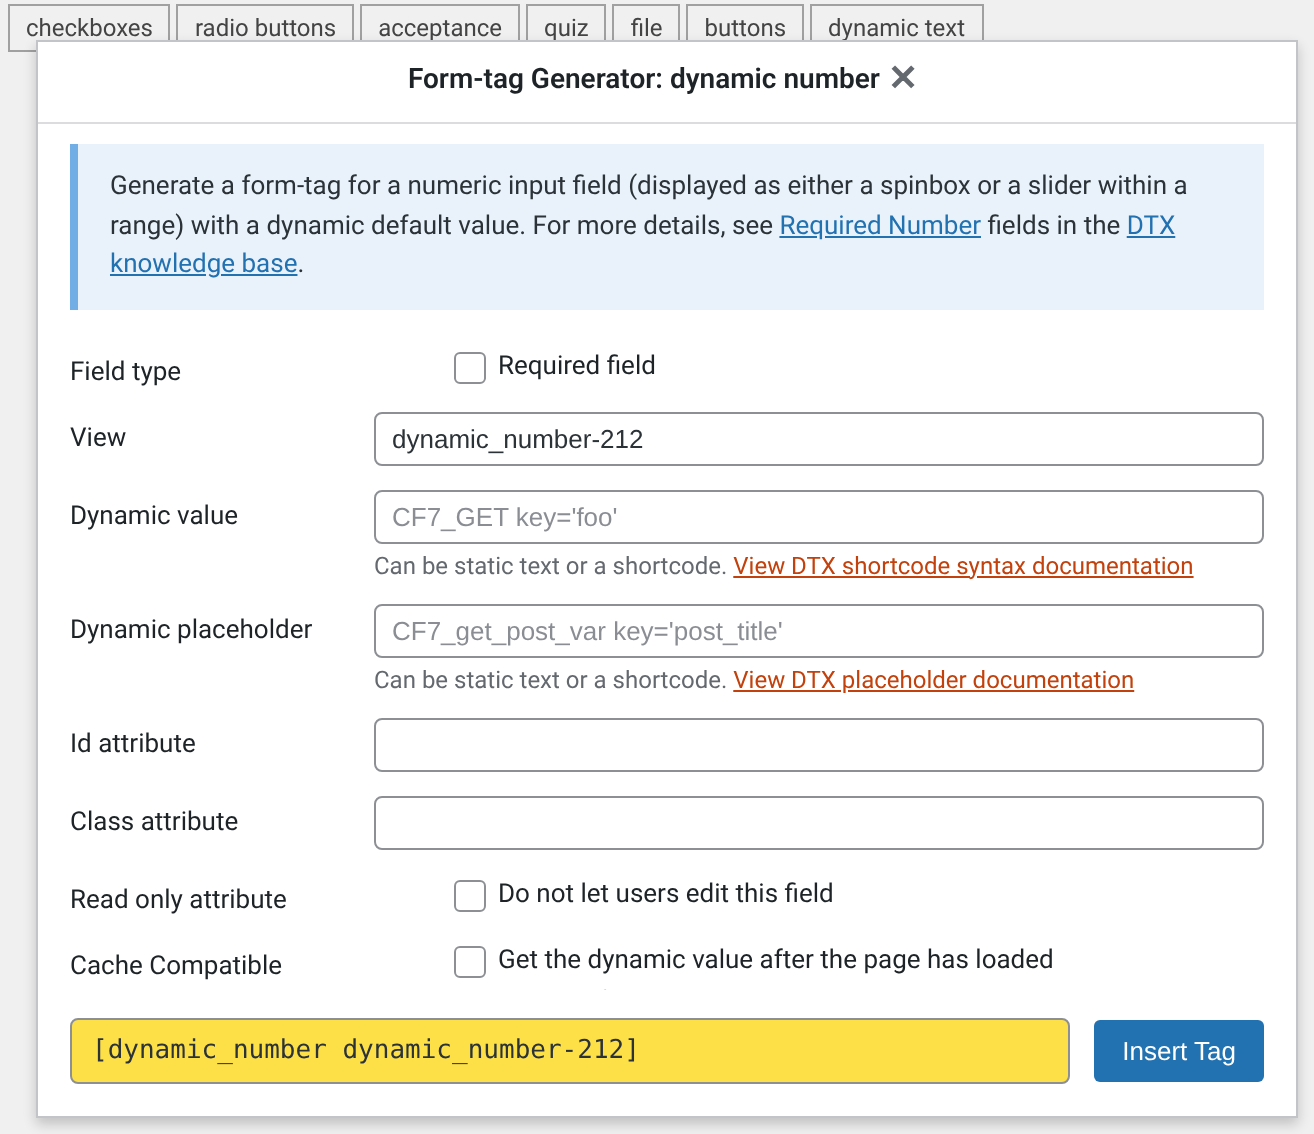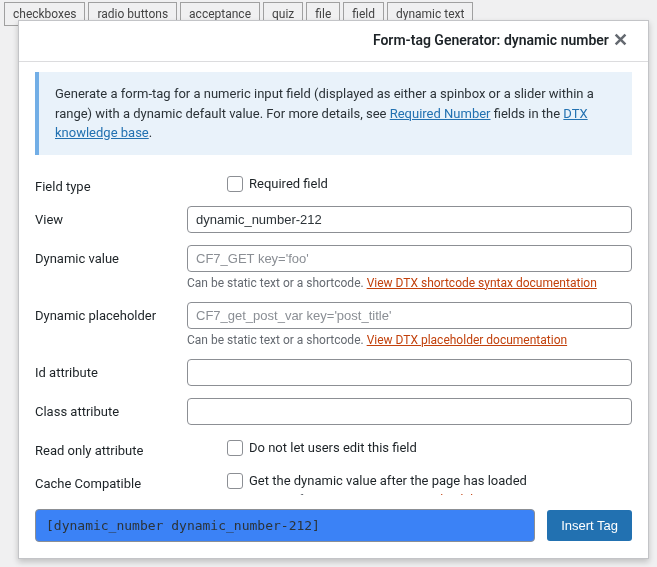--- a/index.html
+++ b/index.html
@@ -45,21 +45,21 @@
   right: 8px;
   bottom: 8px;
   background: #fff;
   border: 1px solid #c3c4c7;
   box-shadow: 0 3px 6px rgba(0,0,0,.2);
   display: flex;
   flex-direction: column;
 }
 .modal-header {
   display: flex;
-  justify-content: flex-end;
+  justify-content: center;
   align-items: center;
   padding: 8px 16px 10px 16px;
   border-bottom: 1px solid #dcdcde;
 }
 .modal-title {
   font-size: 14px;
   font-weight: 600;
   color: #1d2327;
 }
 .close-btn {
@@ -145,42 +145,42 @@
   gap: 12px;
 }
 .tag-output {
   flex: 1;
   padding: 8px 10px;
   border: 1px solid #8c8f94;
   border-radius: 4px;
   font-family: Consolas, Monaco, monospace;
   font-size: 13px;
   color: #2c3338;
-  background: #3b82f6;
+  background: #fde047;
 }
 .insert-btn {
   background: #2271b1;
   color: #fff;
   border: none;
   border-radius: 3px;
   padding: 8px 14px;
   font-size: 13px;
   cursor: pointer;
 }
 </style>
 </head>
 <body>
 
 <div class="bg-tabs">
   <div class="bg-tab">checkboxes</div>
   <div class="bg-tab">radio buttons</div>
   <div class="bg-tab">acceptance</div>
   <div class="bg-tab">quiz</div>
   <div class="bg-tab">file</div>
-  <div class="bg-tab">field</div>
+  <div class="bg-tab">buttons</div>
   <div class="bg-tab">dynamic text</div>
 </div>
 <span class="bg-support">2. Support</span>
 
 <div class="modal">
   <div class="modal-header">
     <div class="modal-title">Form-tag Generator: dynamic number</div>
     <div class="close-btn">
       <span>✕</span>
     </div>

